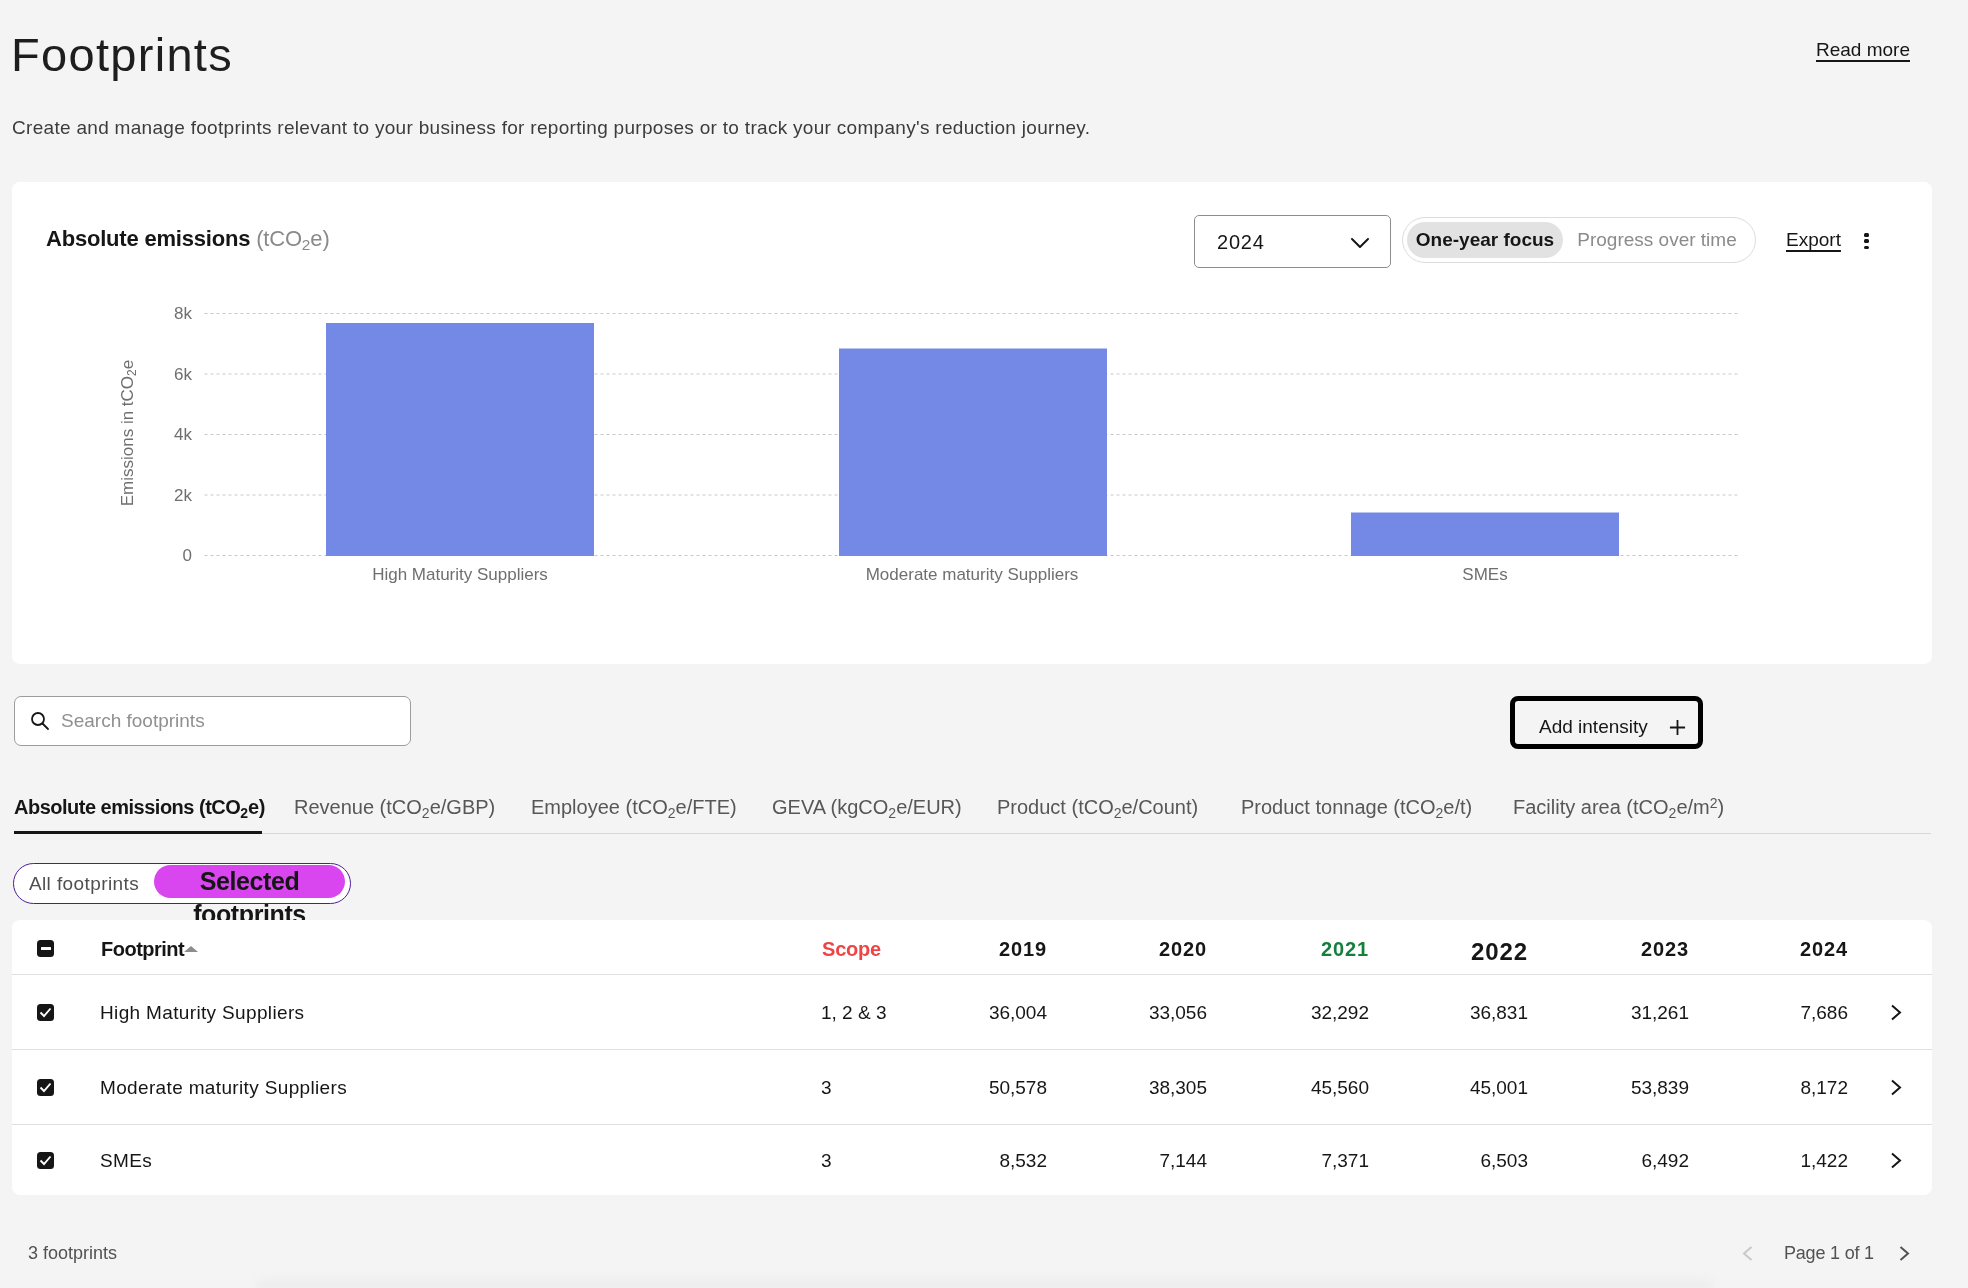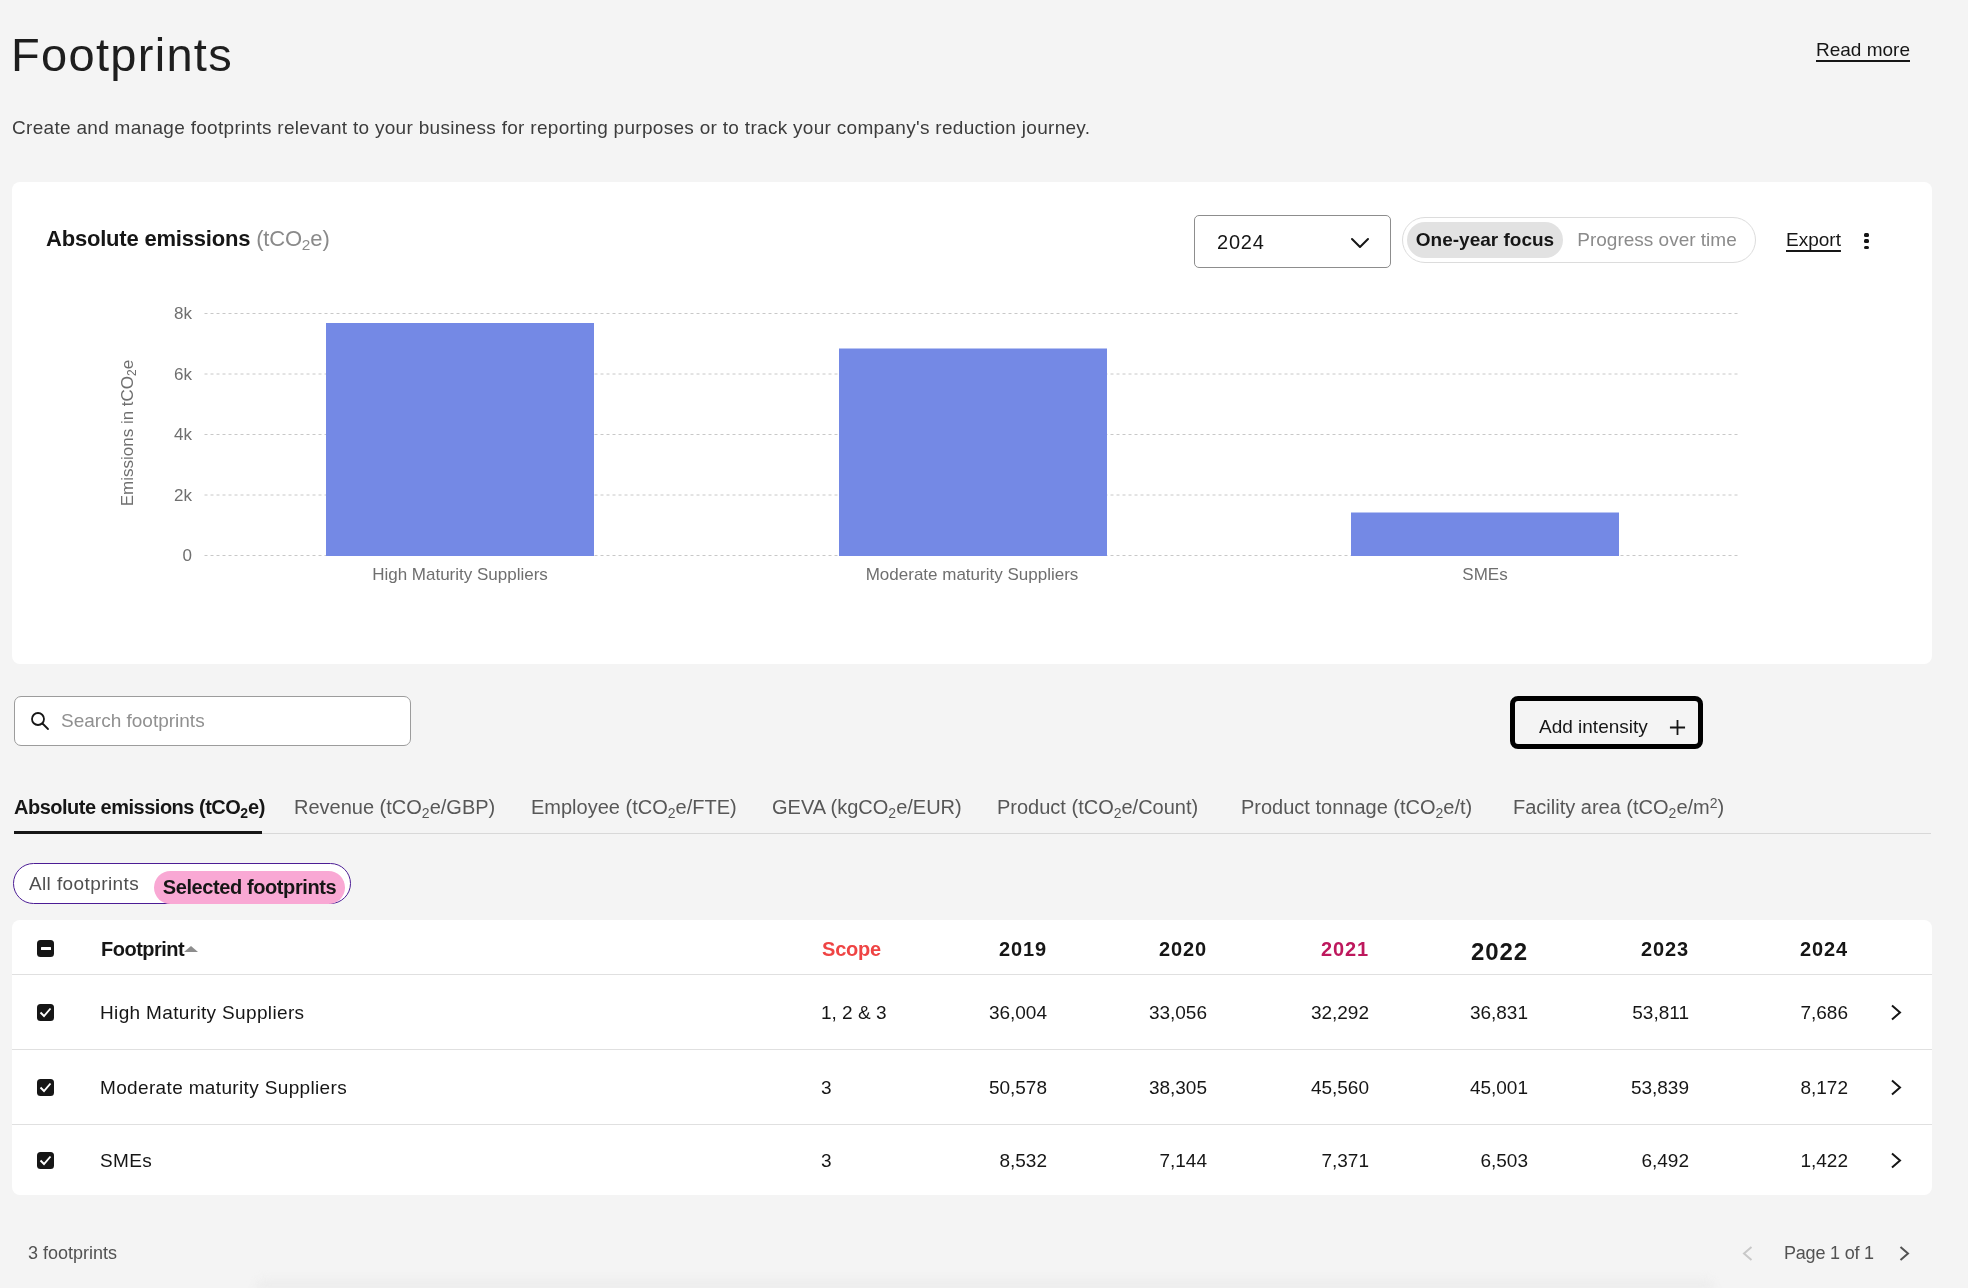--- a/index.html
+++ b/index.html
@@ -86,56 +86,56 @@
   <div class="abs" style="left:531px; top:796px; font-size:20px; color:#575757;">Employee (tCO<sub class="u">2</sub>e/FTE)</div>
   <div class="abs" style="left:772px; top:796px; font-size:20px; color:#575757;">GEVA (kgCO<sub class="u">2</sub>e/EUR)</div>
   <div class="abs" style="left:997px; top:796px; font-size:20px; color:#575757;">Product (tCO<sub class="u">2</sub>e/Count)</div>
   <div class="abs" style="left:1241px; top:796px; font-size:20px; color:#575757;">Product tonnage (tCO<sub class="u">2</sub>e/t)</div>
   <div class="abs" style="left:1513px; top:796px; font-size:20px; color:#575757;">Facility area (tCO<sub class="u">2</sub>e/m<span style="font-size:70%; vertical-align:baseline; position:relative; top:-0.45em;">2</span>)</div>
   <div class="abs" style="left:14px; top:833px; width:1917px; height:1px; background:#d8d8d8;"></div>
   <div class="abs" style="left:14px; top:831px; width:248px; height:3px; background:#161616;"></div>
 
   <div class="abs" style="left:13px; top:863px; width:338px; height:41px; background:#fff; border:1px solid #4c1d95; border-radius:21px;">
     <div class="abs" style="left:0px; top:0px; width:140px; height:39px; text-align:center; line-height:39px; font-size:19px; color:#4f4f4f; letter-spacing:0.4px;">All footprints</div>
-    <div class="abs" style="left:140px; top:7px; width:191px; height:33px; background:#f9a8d4; border-radius:17px; text-align:center; line-height:33px; font-size:20px; font-weight:700; color:#161616; letter-spacing:-0.4px;">Selected footprints</div>
+    <div class="abs" style="left:140px; top:1px; width:191px; height:33px; background:#d946ef; border-radius:17px; text-align:center; line-height:33px; font-size:25px; font-weight:700; color:#161616; letter-spacing:-0.4px;">Selected footprints</div>
   </div>
 
   <div class="card" style="left:12px; top:920px; width:1920px; height:275px;">
 
     <div class="abs" style="left:0; top:0; width:1920px; height:55px; border-bottom:1px solid #e0e0e0;"></div>
     <div class="abs" style="left:25px; top:20px; width:17px; height:17px; background:#161616; border-radius:3.5px;">
       <div class="abs" style="left:3.5px; top:7px; width:10px; height:3px; background:#fff; border-radius:0.5px;"></div>
     </div>
     <div class="abs" style="left:89px; top:18px; font-size:20px; font-weight:700; color:#161616; letter-spacing:-0.5px;">Footprint</div>
     <svg class="abs" style="left:172px; top:26px;" width="14" height="6" viewBox="0 0 14 6">
         <path d="M7 0 L14 6 L0 6 Z" fill="#8d8d8d"></path>
       </svg>
     <div class="abs" style="left:810px; top:18px; font-size:20px; font-weight:700; color:#ef4444; letter-spacing:-0.2px;">Scope</div>
     <div class="abs" style="left:885px; top:18px; width:150px; font-size:20px; font-weight:700; letter-spacing:0.9px; color:#161616; text-align:right;">2019</div>
     <div class="abs" style="left:1045px; top:18px; width:150px; font-size:20px; font-weight:700; letter-spacing:0.9px; color:#161616; text-align:right;">2020</div>
-    <div class="abs" style="left:1207px; top:18px; width:150px; font-size:20px; font-weight:700; letter-spacing:0.9px; color:#be185d; text-align:right;">2021</div>
+    <div class="abs" style="left:1207px; top:18px; width:150px; font-size:20px; font-weight:700; letter-spacing:0.9px; color:#15803d; text-align:right;">2021</div>
     <div class="abs" style="left:1366px; top:18px; width:150px; font-size:24px; font-weight:700; letter-spacing:0.9px; color:#161616; text-align:right;">2022</div>
     <div class="abs" style="left:1527px; top:18px; width:150px; font-size:20px; font-weight:700; letter-spacing:0.9px; color:#161616; text-align:right;">2023</div>
     <div class="abs" style="left:1686px; top:18px; width:150px; font-size:20px; font-weight:700; letter-spacing:0.9px; color:#161616; text-align:right;">2024</div>
 
     <div class="abs" style="left:0; top:55px; width:1920px; height:75px; border-bottom:1px solid #e0e0e0;"></div>
     <div class="abs" style="left:0; top:130px; width:1920px; height:75px; border-bottom:1px solid #e0e0e0;"></div>
 
     <div class="abs" style="left:25px; top:84px; width:17px; height:17px; background:#161616; border-radius:3.5px;">
       <svg class="abs" style="left:2px; top:3px;" width="13" height="11" viewBox="0 0 13 11">
           <path d="M1.5 5.5 L5 9 L11.5 1.5" fill="none" stroke="#fff" stroke-width="1.9"></path>
         </svg>
     </div>
     <div class="abs" style="left:88px; top:82px; font-size:19px; color:#161616; letter-spacing:0.35px;">High Maturity Suppliers</div>
     <div class="abs" style="left:809px; top:82px; font-size:19px; color:#161616;">1, 2 &amp; 3</div>
     <div class="abs" style="left:885px; top:82px; width:150px; font-size:19px; color:#161616; text-align:right;">36,004</div>
     <div class="abs" style="left:1045px; top:82px; width:150px; font-size:19px; color:#161616; text-align:right;">33,056</div>
     <div class="abs" style="left:1207px; top:82px; width:150px; font-size:19px; color:#161616; text-align:right;">32,292</div>
     <div class="abs" style="left:1366px; top:82px; width:150px; font-size:19px; color:#161616; text-align:right;">36,831</div>
-    <div class="abs" style="left:1527px; top:82px; width:150px; font-size:19px; color:#161616; text-align:right;">53,811</div>
+    <div class="abs" style="left:1527px; top:82px; width:150px; font-size:19px; color:#161616; text-align:right;">31,261</div>
     <div class="abs" style="left:1686px; top:82px; width:150px; font-size:19px; color:#161616; text-align:right;">7,686</div>
     <svg class="abs" style="left:1877px; top:83px;" width="14" height="19" viewBox="0 0 14 19">
         <path d="M3 2.5 L11 9.5 L3 16.5" fill="none" stroke="#161616" stroke-width="2"></path>
       </svg>
 
     <div class="abs" style="left:25px; top:159px; width:17px; height:17px; background:#161616; border-radius:3.5px;">
       <svg class="abs" style="left:2px; top:3px;" width="13" height="11" viewBox="0 0 13 11">
           <path d="M1.5 5.5 L5 9 L11.5 1.5" fill="none" stroke="#fff" stroke-width="1.9"></path>
         </svg>
     </div>

